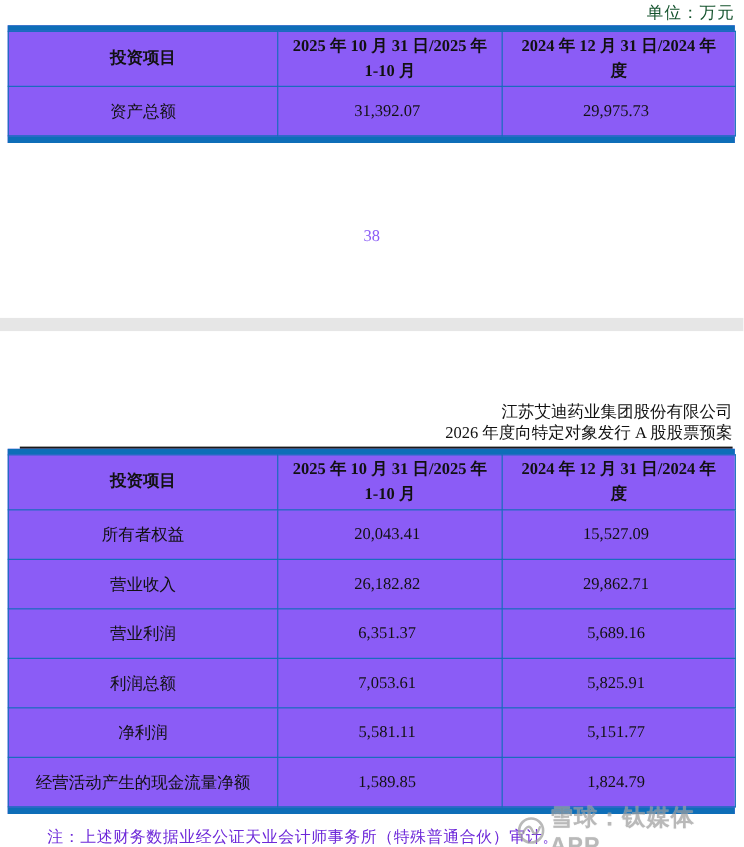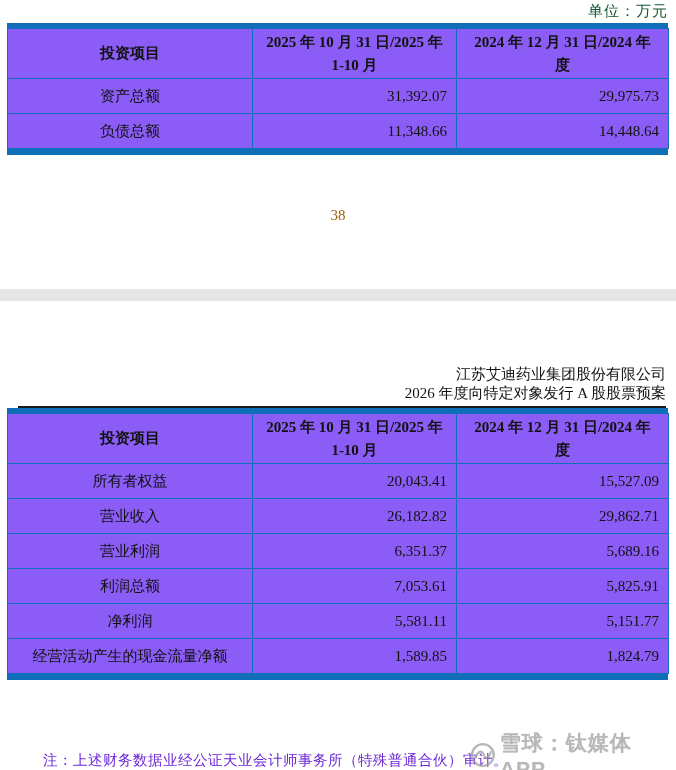--- a/index.html
+++ b/index.html
@@ -49,32 +49,32 @@
     color: #111111;
   }
   .fin-table th {
     height: 50px;
     font-weight: bold;
     text-align: center;
     white-space: pre-line;
     line-height: 1.5;
     padding: 2px 4px;
   }
-  .fin-table td { height: 35px; }
+  .fin-table td { height: 45px; }
   .fin-table td.c-item { text-align: center; padding: 0 4px; }
-  .fin-table td.c-num  { text-align: right; padding: 0 9px 0 4px; }
+  .fin-table td.c-num  { text-align: center; padding: 0 9px 0 4px; }
 
   .page-number {
     position: absolute;
     top: 207px;
     left: 0;
     width: 676px;
     text-align: center;
     font-size: 15px;
-    color: #a16207;
+    color: #8b5cf6;
   }
 
   .gray-band {
     position: absolute;
     top: 289px;
     left: 0;
     width: 676px;
     height: 12px;
     background: #e6e6e6;
   }
@@ -145,25 +145,20 @@
           <th>2024 年 12 月 31 日/2024 年
 度</th>
         </tr>
       </thead>
       <tbody>
         <tr>
           <td class="c-item">资产总额</td>
           <td class="c-num">31,392.07</td>
           <td class="c-num">29,975.73</td>
         </tr>
-        <tr>
-          <td class="c-item">负债总额</td>
-          <td class="c-num">11,348.66</td>
-          <td class="c-num">14,448.64</td>
-        </tr>
       </tbody>
     </table>
   </div>
 
   <div class="page-number">38</div>
 
   <div class="gray-band"></div>
 
   <div class="doc-header">
     <span>江苏艾迪药业集团股份有限公司</span>

